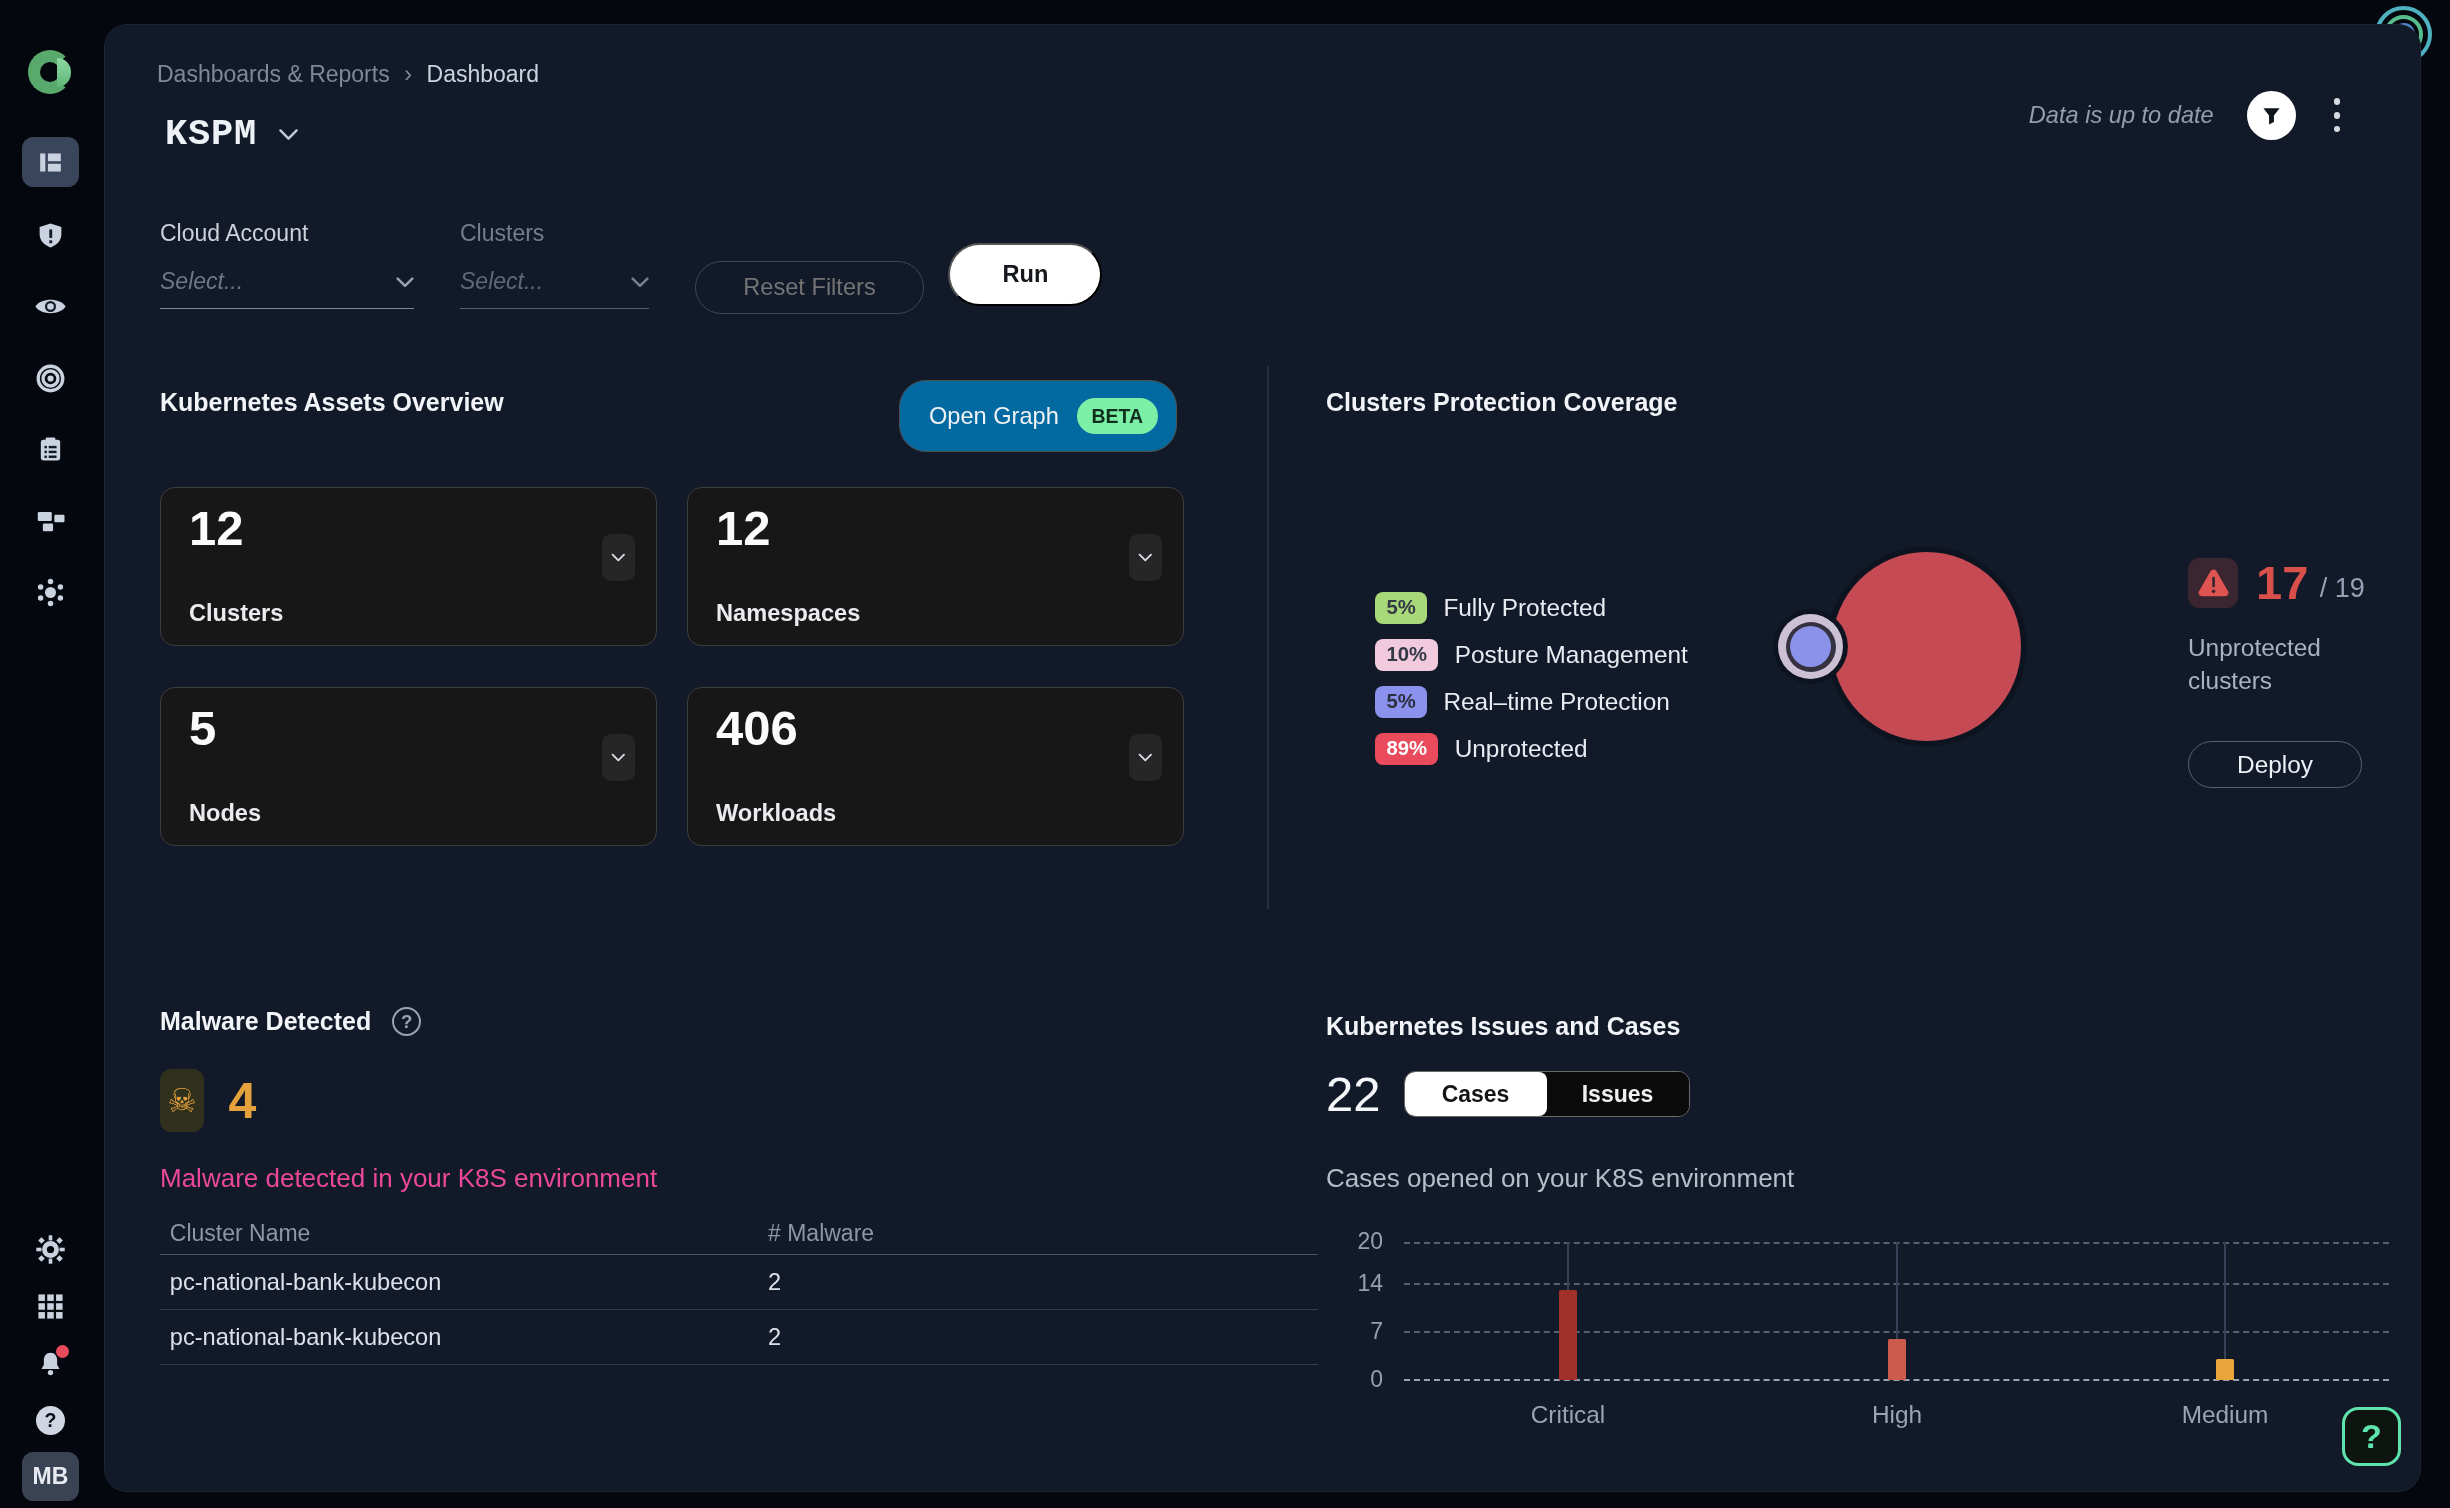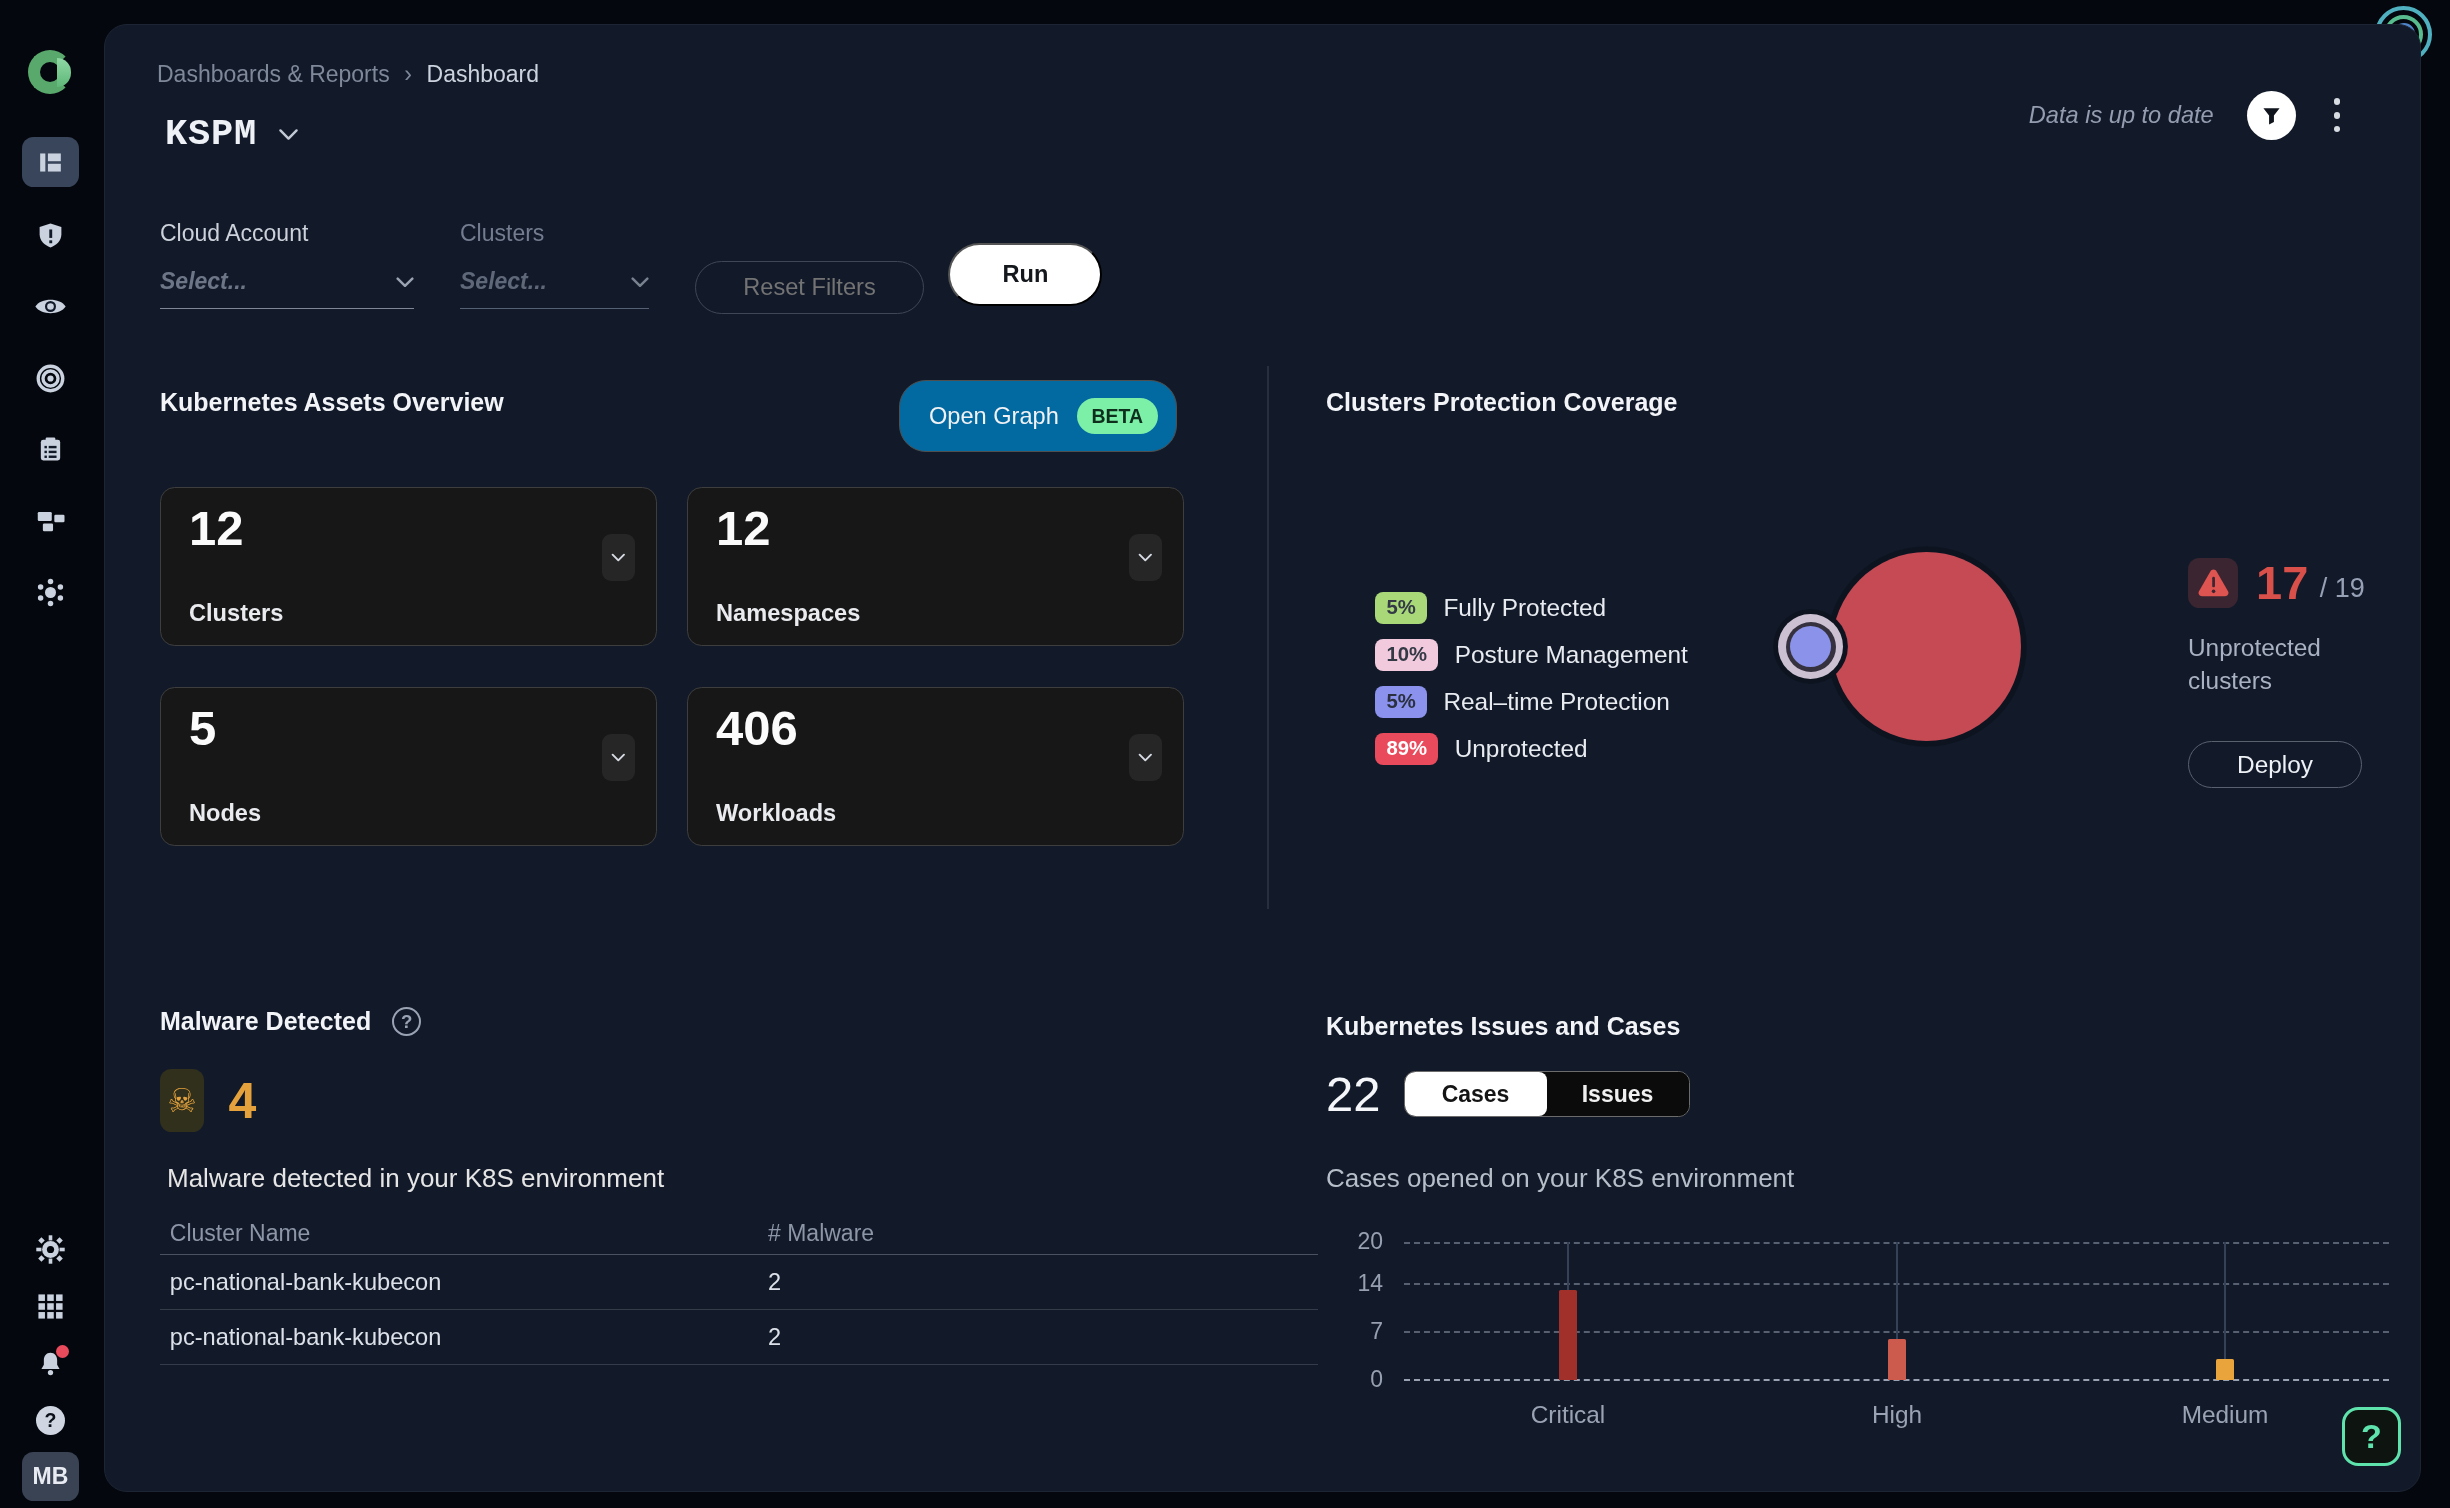--- a/index.html
+++ b/index.html
@@ -42,21 +42,21 @@
   .status-row { position:absolute; top:65px; right:75px; height:50px; display:flex; align-items:center; gap:33px; }
   .status-text { font-size:23.6px; font-style:italic; color:#949db0; }
   .filter-btn { width:49px; height:49px; border-radius:50%; background:#ffffff; display:flex; align-items:center; justify-content:center; }
   .kebab { display:flex; flex-direction:column; gap:7.3px; padding:4.9px; }
   .kebab i { width:6.5px; height:6.5px; border-radius:50%; background:#d7dbe2; }
   
   .filters { position:absolute; left:55px; top:195px; display:flex; align-items:flex-start; }
   .field { display:flex; flex-direction:column; }
   .field .lab { font-size:23px; color:#ccd1da; margin-bottom:21px; }
   .field.dim .lab { color:#747d90; }
-  .sel { display:flex; align-items:center; justify-content:space-between; padding-bottom:13px; border-bottom:1.6px solid #7e8798;font-weight:bold; }
+  .sel { display:flex; align-items:center; justify-content:space-between; padding-bottom:13px; border-bottom:1.6px solid #7e8798; }
   .field.dim .sel { border-bottom-color:#566074; }
   .sel .val { font-size:23px; font-style:italic; color:#6d7687; }
   .field.dim .sel .val { color:#5f6879; }
   .pill { border-radius:812px; display:flex; align-items:center; justify-content:center; font-size:23.6px; }
   .reset-btn { width:229px; height:53px; border:1.6px solid #3f4756; color:#737373; margin-left:46px; margin-top:41px; background:transparent; }
   .run-btn { width:154px; height:63px; background:#ffffff; color:#14171c; font-weight:bold; margin-left:24.4px; margin-top:23px; }
   
   .sec-title { position:absolute; font-size:25px; font-weight:bold; color:#f2f4f8; }
   .v-divider { position:absolute; left:1162px; top:341px; width:1.6px; height:543px; background:#272e3d; }
   .open-graph { position:absolute; left:794px; top:355px; height:72px; padding:0 18px 0 29px; background:#0369a1;
@@ -90,21 +90,21 @@
   .deploy-btn { margin-top:44px; width:174px; height:47px; border:1.6px solid #59616f; border-radius:23.6px; background:transparent;
                 color:#eef1f5; font-size:24.4px; display:flex; align-items:center; justify-content:center; }
   
   .mal-title-row { position:absolute; left:55px; top:982px; display:flex; align-items:center; gap:21px; }
   .q-circle { width:29px; height:29px; border-radius:50%; border:2.4px solid #9aa3b3; color:#9aa3b3; font-size:18.7px; font-weight:bold;
               display:flex; align-items:center; justify-content:center; }
   .mal-stat { position:absolute; left:55px; top:1044px; display:flex; align-items:center; gap:24.4px; }
   .skull-tile { width:44px; height:63px; border-radius:11.4px; background:#30301d; display:flex; align-items:center; justify-content:center;
                 font-size:33px; color:#e5a23c; }
   .mal-count { font-size:50px; font-weight:bold; color:#e5a23c; }
-  .mal-desc { position:absolute; left:62px; top:1138px; font-size:26px; color:#e5e5e5; }
+  .mal-desc { position:absolute; left:55px; top:1138px; font-size:26px; color:#ec4899; }
   .mal-table { position:absolute; left:55px; top:1188px; width:1158px; }
   .tr { position:relative; display:flex; align-items:center; }
   .th-row { height:42px; border-bottom:1.6px solid #4a5162; }
   .td-row { height:55px; border-bottom:1.6px solid #353c49; }
   .c1 { width:608px; padding-left:9.8px; font-size:23.6px; }
   .c2 { font-size:23.6px; }
   .th-row .c1, .th-row .c2 { font-size:23px; color:#8c96a7; }
   .td-row .c1, .td-row .c2 { color:#dce0e8; }
   
   .iss-stat { position:absolute; left:1221px; top:1041px; display:flex; align-items:center; gap:23px; }

